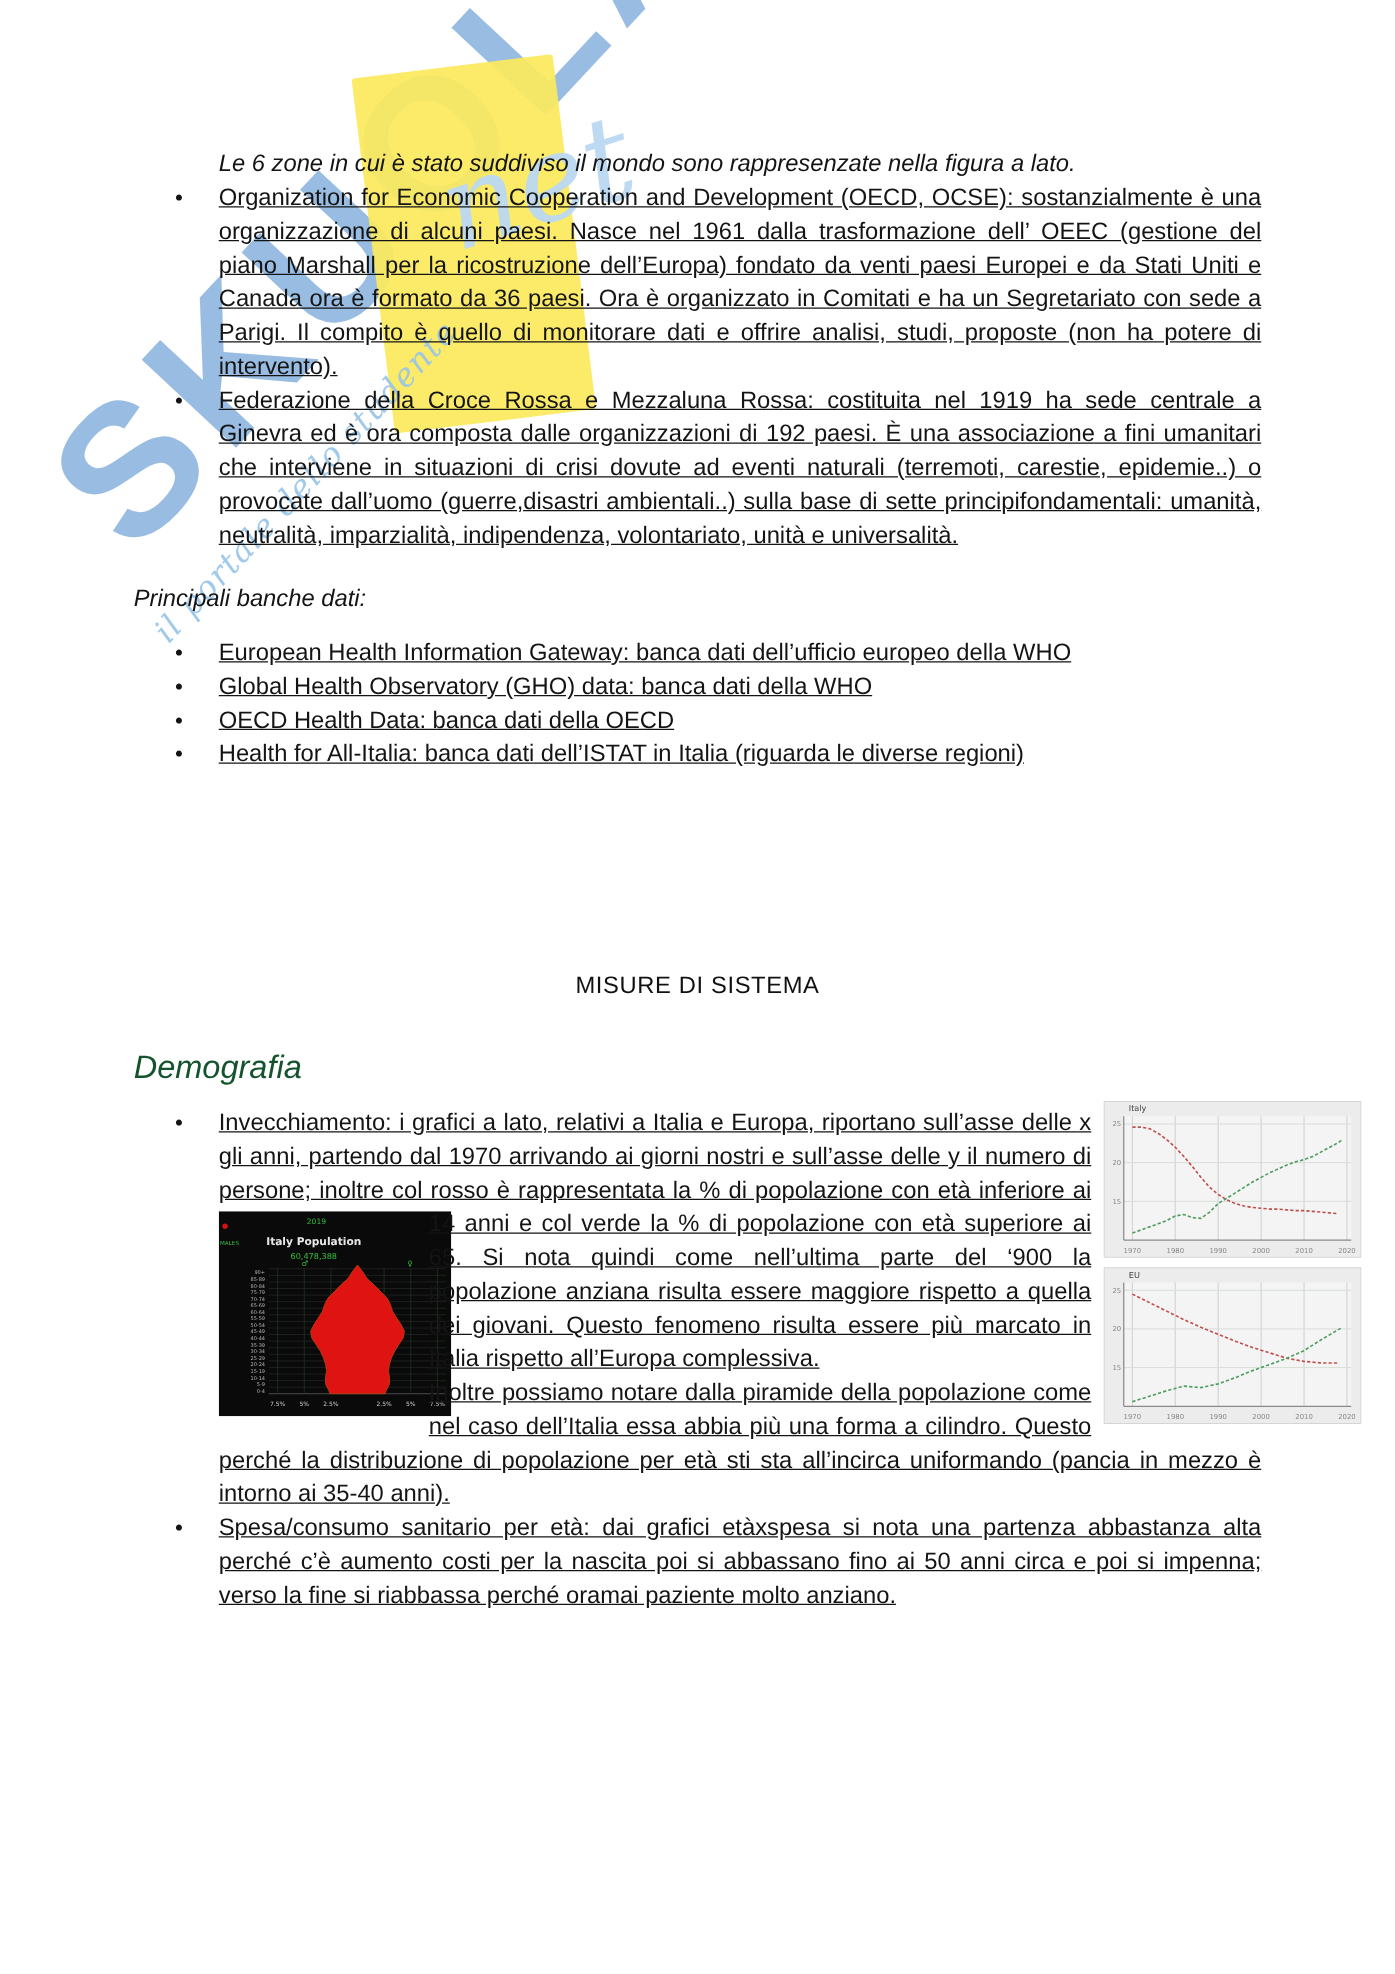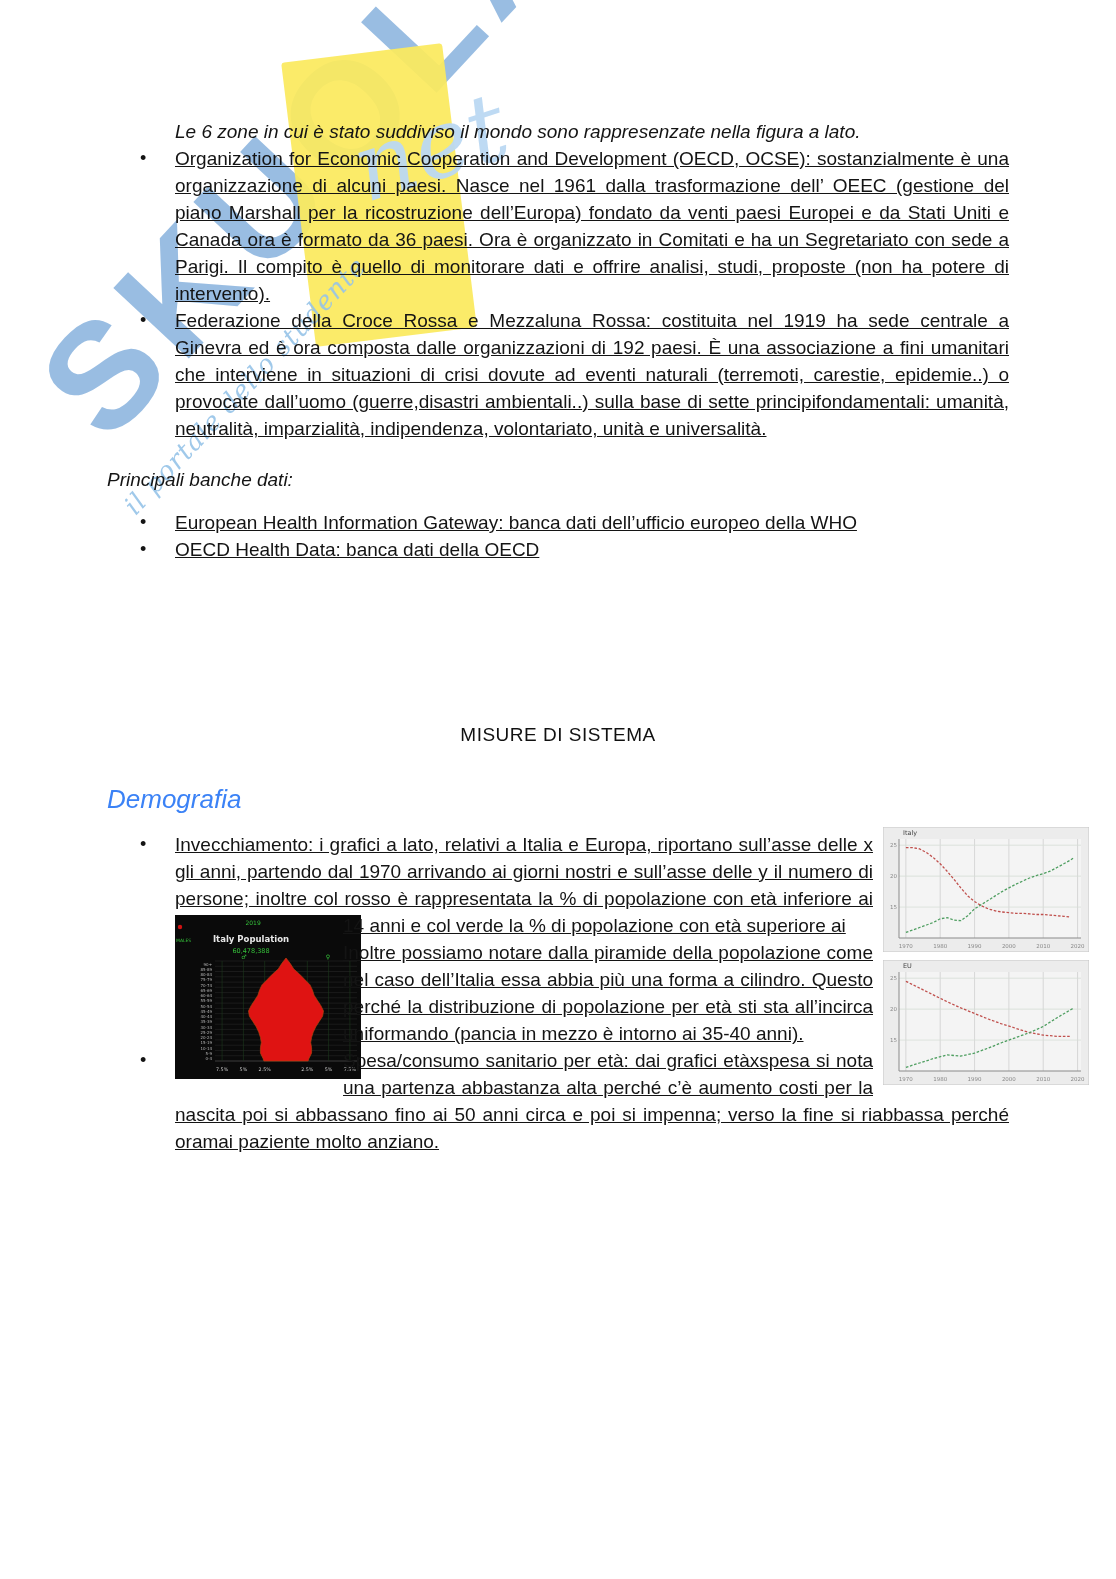--- a/index.html
+++ b/index.html
@@ -49,21 +49,21 @@
     font-size:18px; line-height:27px; color:#141414;
   }
   .db-heading{margin-top:24px; margin-bottom:16px;}
   ul.db{margin-top:16px;}
   h1{
     margin:152px 0 0 0; text-align:center; font-weight:normal;
     font-size:19px; line-height:40px; letter-spacing:.5px; color:#111;
   }
   h2{
     margin:26px 0 0 0; font-style:italic; font-weight:normal;
-    font-size:26px; line-height:36px; color:#3b82f6;
+    font-size:26px; line-height:36px; color:#14532d;
   }
   ul.demo{margin-top:14px;}
   
   .charts-float{
     float:right; width:182px; margin:-4px -56px 8px 10px;
   }
   .chart-panel{margin-bottom:8px; line-height:0;}
   .pyramid-float{
     float:left; width:154px; height:164px; margin:3px 14px 6px 0;
     display:block; line-height:0;
@@ -94,21 +94,27 @@
       </li>
     </ul>
 
     <p class="db-heading">Principali banche dati:</p>
 
     <ul class="blist db">
       <li>
         <span>European Health Information Gateway: banca dati dell’ufficio europeo della WHO</span>
       </li>
       <li>
+        <span>Global Health Observatory (GHO) data: banca dati della WHO</span>
+      </li>
+      <li>
         <span>OECD Health Data: banca dati della OECD</span>
+      </li>
+      <li>
+        <span>Health for All-Italia: banca dati dell’ISTAT in Italia (riguarda le diverse regioni)</span>
       </li>
     </ul>
 
     <h1>MISURE DI SISTEMA</h1>
     <h2>Demografia</h2>
 
     <ul class="blist demo">
       <li>
         <div class="charts-float">
           <div class="chart-panel" id="chart-italy"><svg width="206" height="125" xmlns="http://www.w3.org/2000/svg">
@@ -222,21 +228,21 @@
               <line x1="89.7" y1="46" x2="89.7" y2="146" stroke="#1d3a1d" stroke-width="0.6"></line>
               <line x1="132.3" y1="46" x2="132.3" y2="146" stroke="#1d3a1d" stroke-width="0.6"></line>
               <text x="47.1" y="156" font-size="4.8" fill="#cccccc" text-anchor="middle" font-family="DejaVu Sans, sans-serif">7.5%</text>
               <text x="68.4" y="156" font-size="4.8" fill="#cccccc" text-anchor="middle" font-family="DejaVu Sans, sans-serif">5%</text>
               <text x="89.7" y="156" font-size="4.8" fill="#cccccc" text-anchor="middle" font-family="DejaVu Sans, sans-serif">2.5%</text>
               <text x="132.3" y="156" font-size="4.8" fill="#cccccc" text-anchor="middle" font-family="DejaVu Sans, sans-serif">2.5%</text>
               <text x="153.6" y="156" font-size="4.8" fill="#cccccc" text-anchor="middle" font-family="DejaVu Sans, sans-serif">5%</text>
               <text x="174.9" y="156" font-size="4.8" fill="#cccccc" text-anchor="middle" font-family="DejaVu Sans, sans-serif">7.5%</text>
               <polygon points="111.0,43.0 115.3,48.6 118.7,53.9 124.6,59.2 129.7,64.4 134.9,69.7 137.4,74.9 139.1,80.2 142.5,85.5 145.9,90.7 148.5,96.0 147.6,101.3 144.2,106.5 140.8,111.8 138.3,117.1 136.6,122.3 135.7,127.6 136.6,132.8 136.6,138.1 134.0,143.4 133.1,146.0 88.9,146.0 88.0,143.4 85.4,138.1 85.4,132.8 86.3,127.6 85.4,122.3 83.7,117.1 81.2,111.8 77.8,106.5 74.4,101.3 73.5,96.0 76.1,90.7 79.5,85.5 82.9,80.2 84.6,74.9 87.1,69.7 92.3,64.4 97.4,59.2 103.3,53.9 106.7,48.6" fill="#df1312" stroke="#b2430e" stroke-width="0.7"></polygon>
             </svg></span>
-        <br>
+        <span>65. Si nota quindi come nell’ultima parte del ‘900 la popolazione anziana risulta essere maggiore rispetto a quella dei giovani. Questo fenomeno risulta essere più marcato in Italia rispetto all’Europa complessiva.</span><br>
         <span>Inoltre possiamo notare dalla piramide della popolazione come nel caso dell’Italia essa abbia più una forma a cilindro. Questo perché la distribuzione di popolazione per età sti sta all’incirca uniformando (pancia in mezzo è intorno ai 35-40 anni).</span>
       </li>
       <li>
         <span>Spesa/consumo sanitario per età: dai grafici etàxspesa si nota una partenza abbastanza alta perché c’è aumento costi per la nascita poi si abbassano fino ai 50 anni circa e poi si impenna; verso la fine si riabbassa perché oramai paziente molto anziano.</span>
       </li>
     </ul>
 
   </div>
 </div>
 

